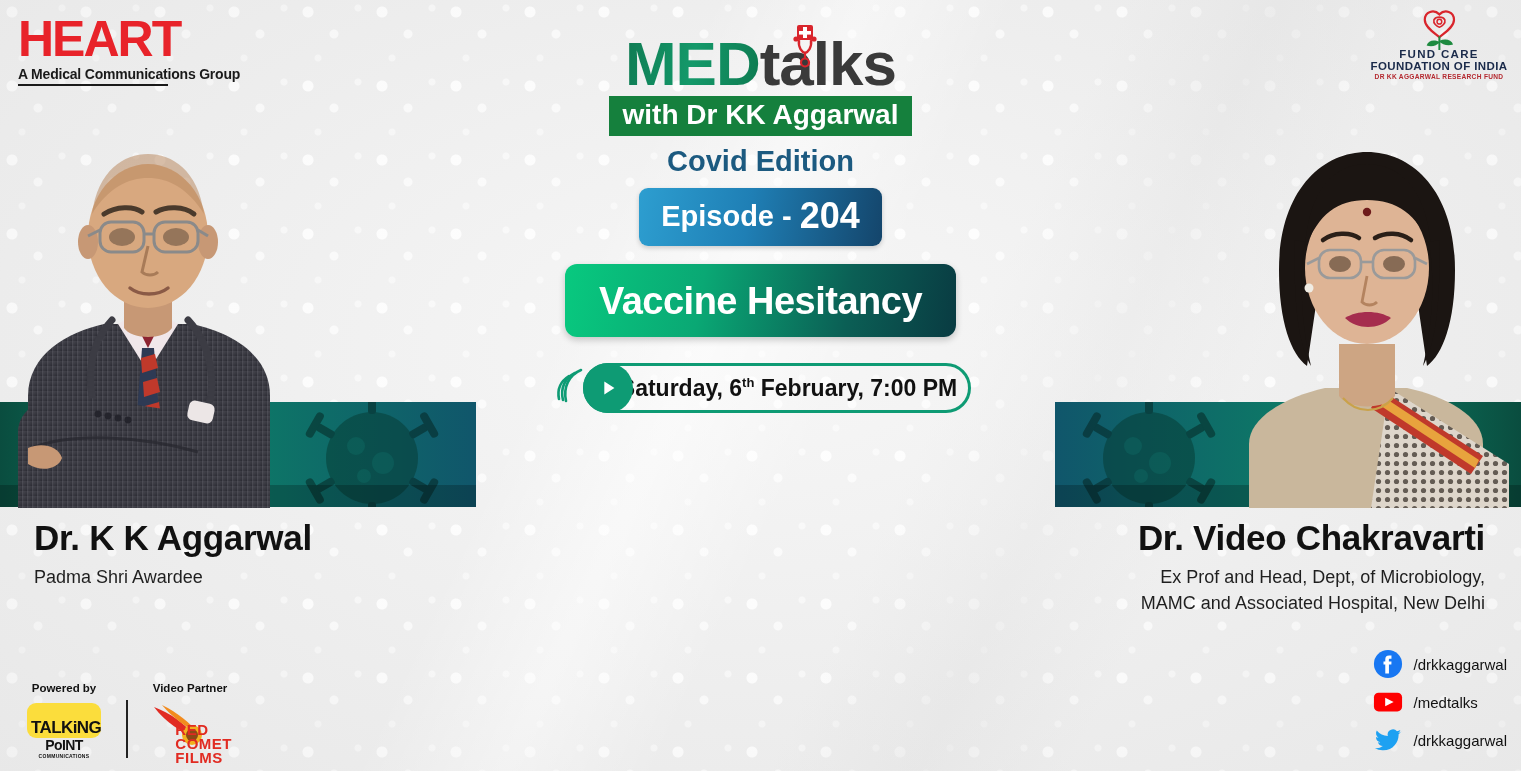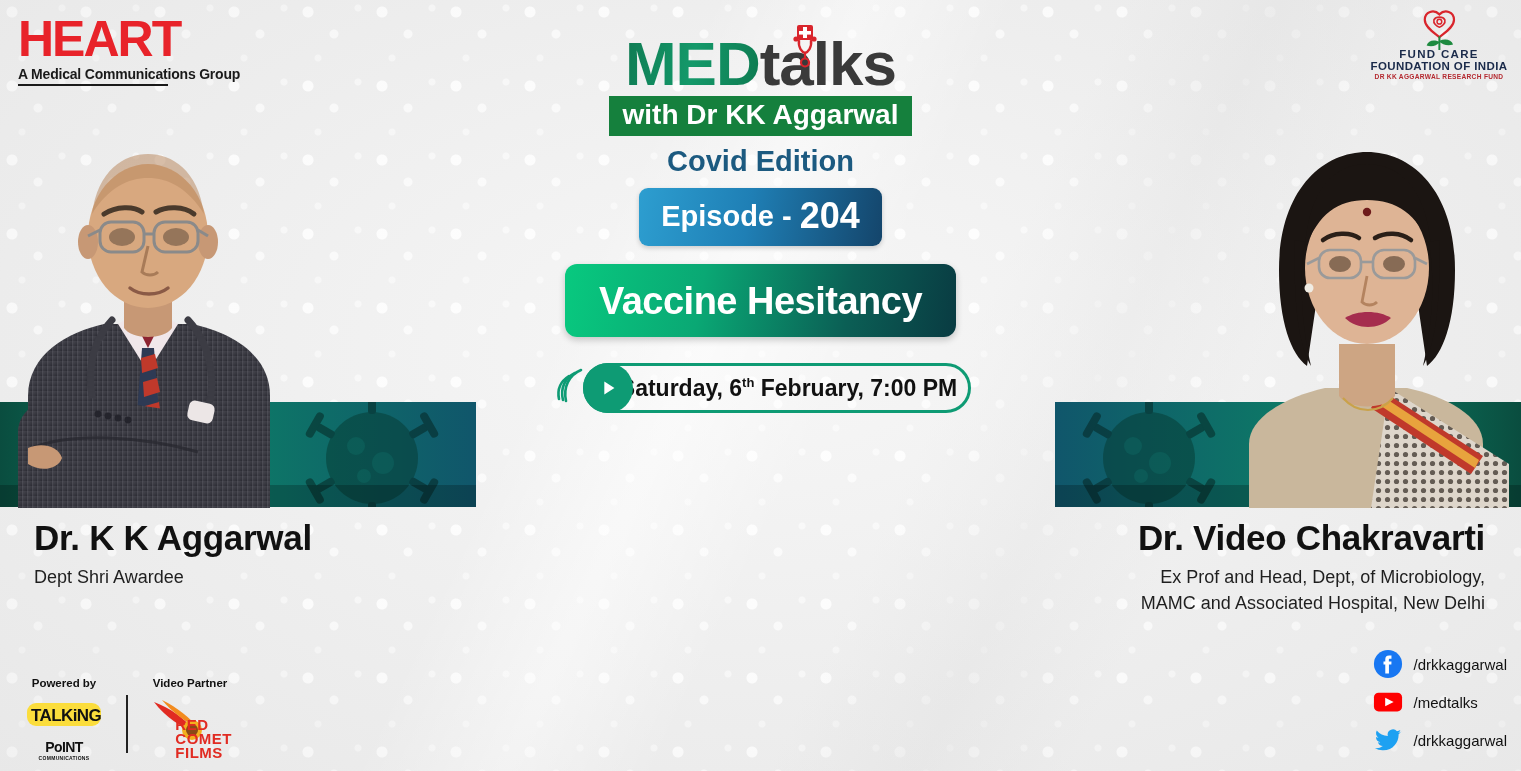--- a/index.html
+++ b/index.html
@@ -160,22 +160,22 @@
 
   
   .partners { position:absolute; left:18px; bottom:10px; display:flex; align-items:flex-start; }
   .partner-col { text-align:center; }
   .partner-col.pw { width:92px;text-align:center; }
   .partner-col.vp { width:92px; }
   .partner-title { font-size:11.5px; font-weight:bold; color:#111111; margin-bottom:9px; }
   .partner-divider { width:2px; height:58px; background:#222; margin:18px 16px 0; }
 
   .tp-badge {
-    width:74px; margin:14px auto; background:#fbdd3c;
-    border-radius:9px; padding:4px 4px 2px;
+    width:74px; margin:0 auto; background:#fbdd3c;
+    border-radius:9px; padding:16px 4px 2px;
   }
   .tp-l1 { font-size:17px; font-weight:bold; color:#111; letter-spacing:-0.6px; line-height:1; }
   .tp-l2 { font-size:14px; font-weight:bold; color:#111; letter-spacing:-0.6px; line-height:1.05; }
   .tp-l3 { font-size:5px; font-weight:bold; color:#111; letter-spacing:0.3px; }
 
   .rcf { width:84px; margin:0 auto; position:relative; height:58px; }
   .rcf-text { position:absolute; right:0; top:20px; text-align:left; }
   .rcf-l { font-size:15px; font-weight:bold; color:#e12b22; line-height:0.92; letter-spacing:0.5px; }
 
   
@@ -368,21 +368,21 @@
         <circle cx="126" cy="322" r="3.4"></circle>
           <circle cx="136" cy="324" r="3.4"></circle>
       </g>
 
       <path d="M36 352 C50 346,66 350,70 362 C66 374,48 376,36 368 Z" fill="#c79875"></path>
     </svg>
   </div>
 
   <div class="speaker left">
     <div class="sp-name">Dr. K K Aggarwal</div>
-    <div class="sp-sub">Dept Shri Awardee</div>
+    <div class="sp-sub">Padma Shri Awardee</div>
   </div>
 
   <div class="band right">
     <div class="band-fill"></div>
     <svg class="band-virus" viewBox="0 0 180 180">
       <circle cx="90" cy="90" r="46" fill="#063a32"></circle>
       <g fill="#05211d">
         <g>
             <rect x="86" y="26" width="8" height="20" rx="3"></rect>
             <rect x="76" y="20" width="28" height="8" rx="4"></rect>

